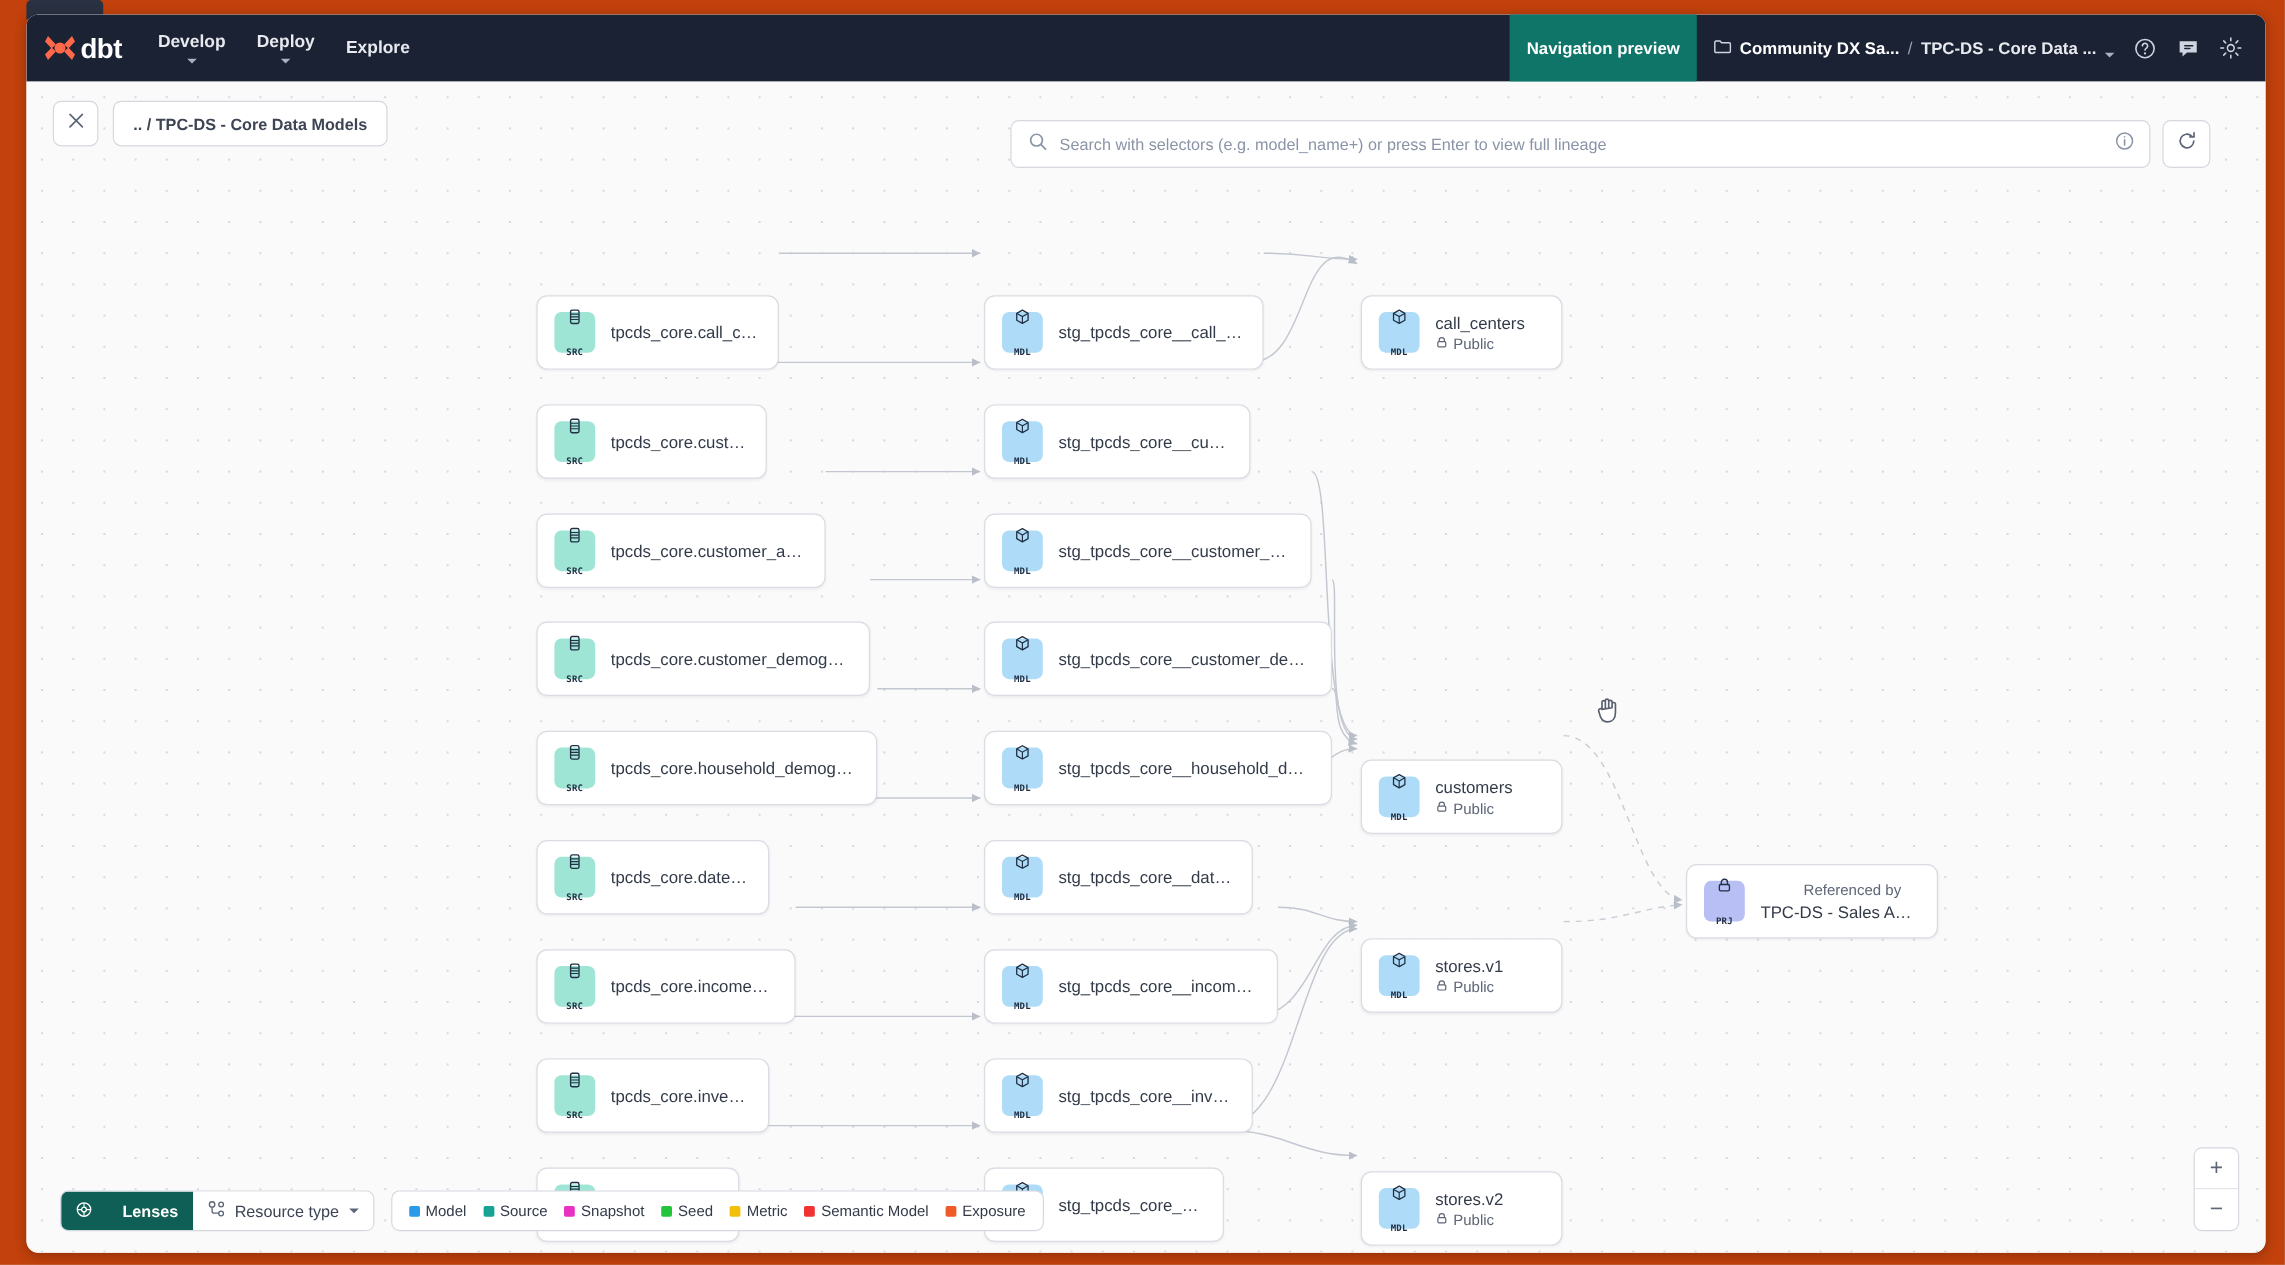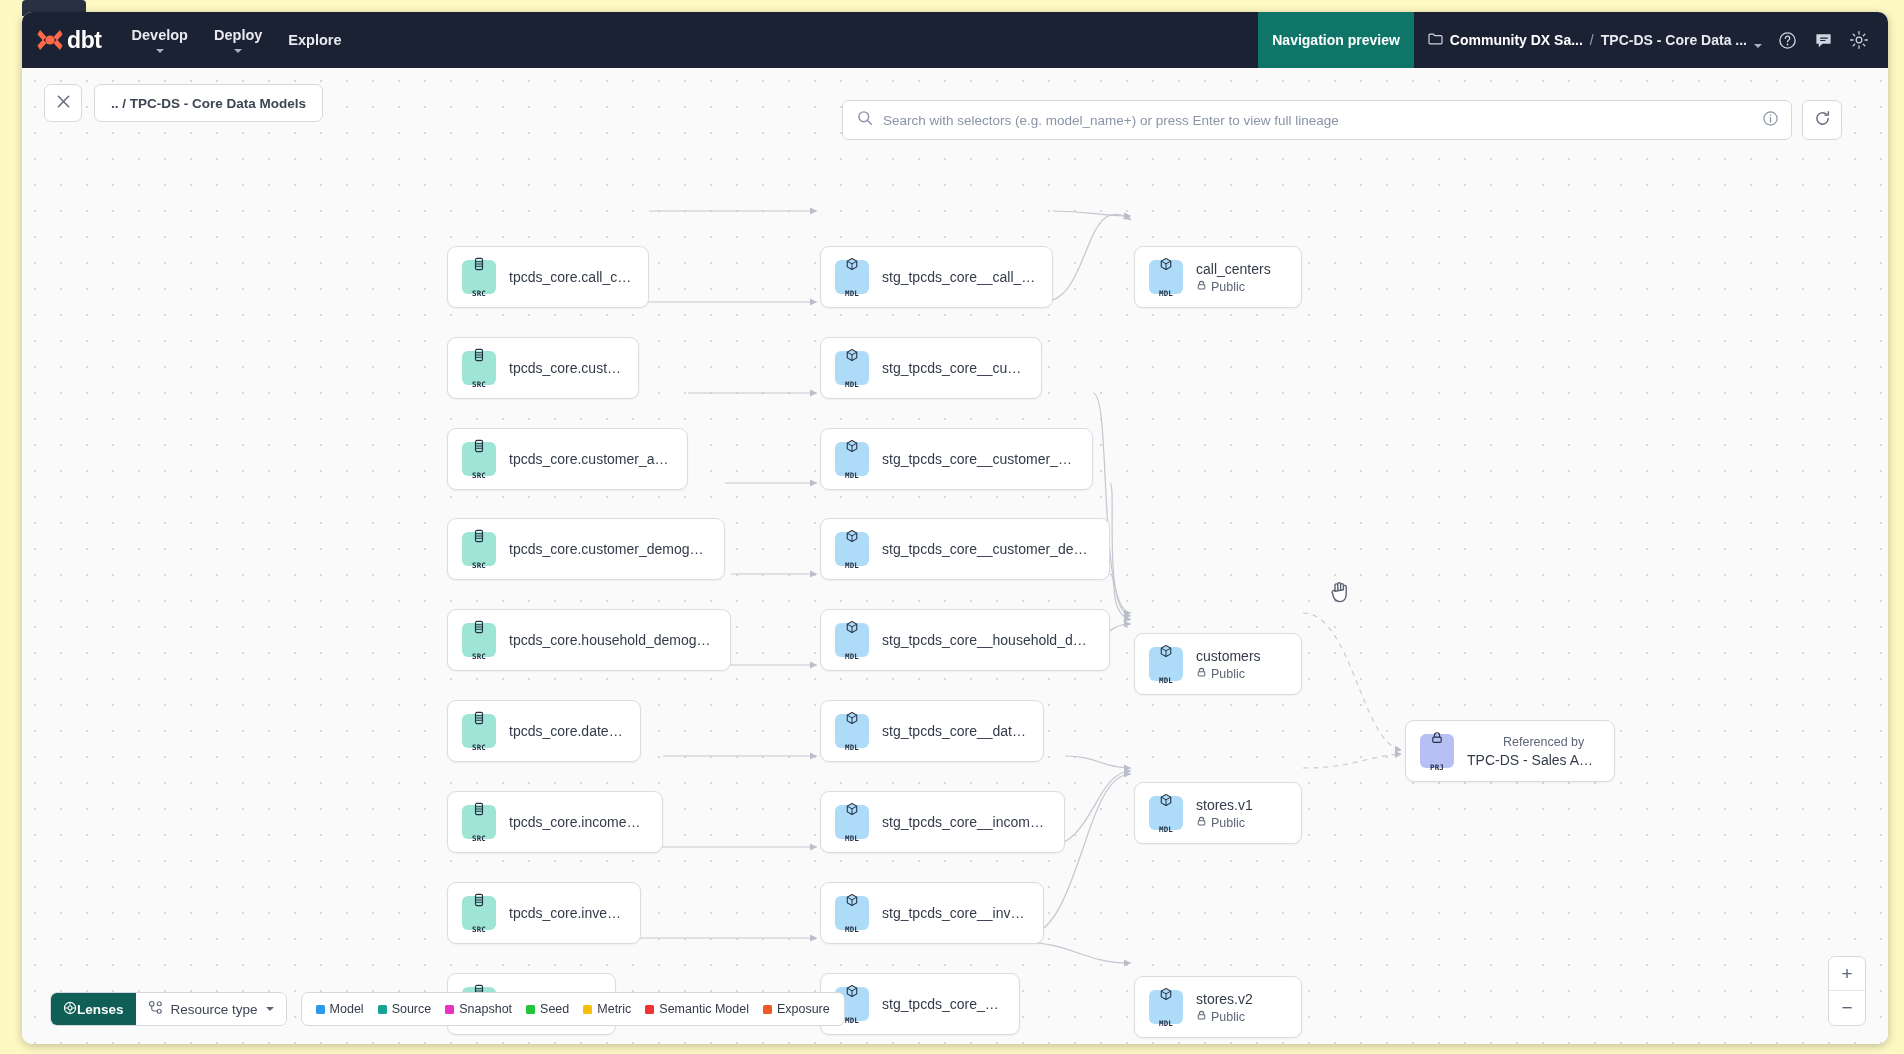--- a/index.html
+++ b/index.html
@@ -5,21 +5,21 @@
   * { box-sizing: border-box; margin: 0; padding: 0; }
   html, body {
     width: 1904px; height: 1054px;
     background: #c8c4a8;
     font-family: "Liberation Sans", sans-serif;
     overflow: hidden;
   }
   #root {
     position: absolute; left: 0; top: 0;
     width: 1904px; height: 1054px;
-    background: #fef9c3;
+    background: #c2410c;
   }
   
   .app-frame {
     position: absolute;
     left: 22px; top: 12px;
     width: 1866px; height: 1032px;
     background: #ffffff;
     border-radius: 10px;
     overflow: hidden;
     box-shadow: 0 2px 10px rgba(0,0,0,.25);
@@ -178,21 +178,21 @@
     display: flex; align-items: center; gap: 14px;
     z-index: 6;
   }
   .lens-group {
     display: flex; align-items: center;
     border: 1px solid #d5d8de; border-radius: 7px;
     overflow: hidden; background: #ffffff; height: 34px;
   }
   .lens-btn {
     background: #0f5f56; color: #ffffff;
-    height: 100%; display: flex; align-items: center; gap: 0;
+    height: 100%; display: flex; align-items: center; gap: 25px;
     padding: 0 12px; font-size: 13.5px; font-weight: 600; cursor: pointer;
   }
   .restype-btn {
     height: 100%; display: flex; align-items: center; gap: 8px;
     padding: 0 12px; font-size: 13.5px; color: #3d4554; cursor: pointer;
     background: #ffffff;
   }
   .legend {
     display: flex; align-items: center; gap: 14px;
     background: #ffffff; border: 1px solid #d5d8de; border-radius: 7px;

